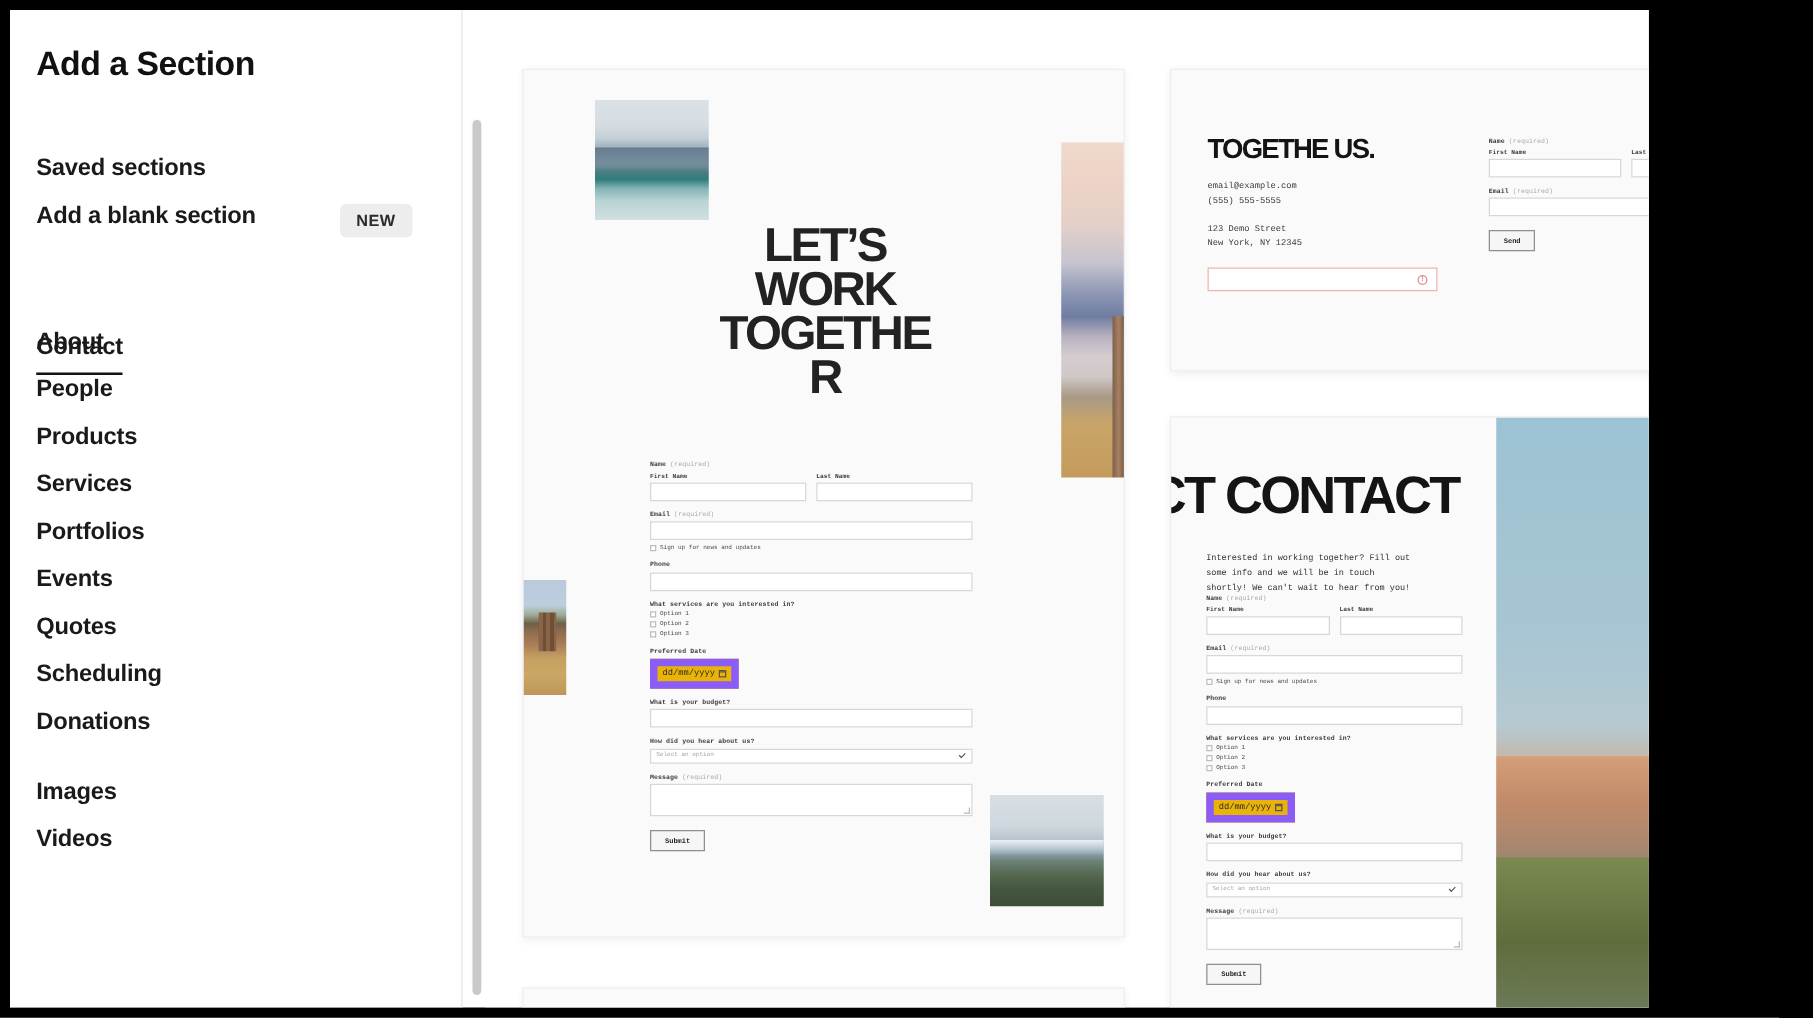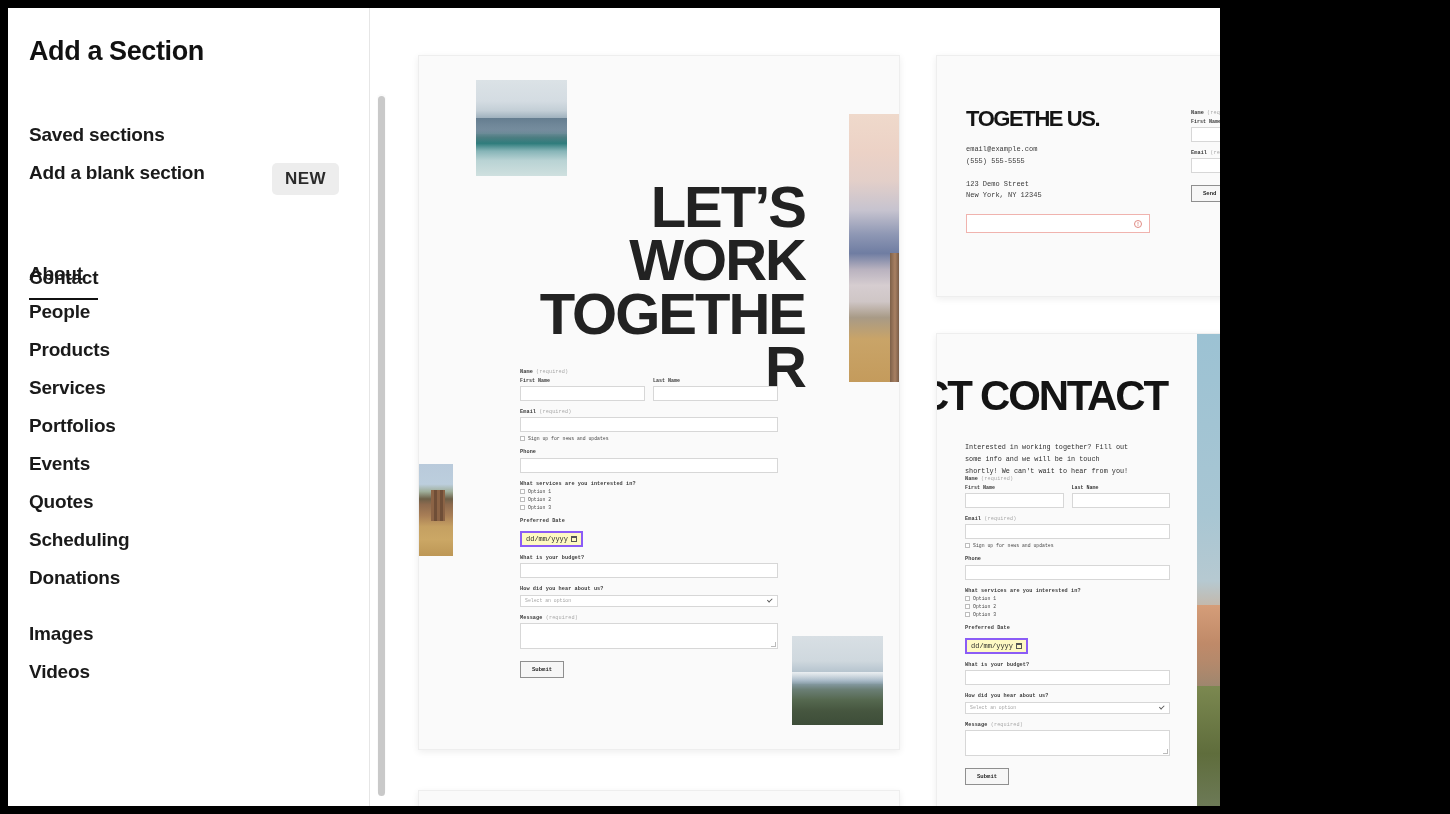--- a/index.html
+++ b/index.html
@@ -6,21 +6,21 @@
   html, body {
     width: 1450px; height: 814px;
     background: #000;
     font-family: "Liberation Sans", sans-serif;
     overflow: hidden;
   }
 
   .screen {
     position: absolute;
     left: 8px; top: 8px;
-    width: 1212px; height: 798px;
+    width: 1311px; height: 798px;
     background: #ffffff;
     overflow: hidden;
   }
 
   
   .top-chrome {
     position: absolute;
     right: 6px; top: -8px;
     width: 142px; height: 26px;
     background: #f2f2f2;
@@ -77,21 +77,21 @@
   }
   .nav-gap-lg { height: 25px; }
   .nav-gap-md { height: 18px; }
 
   .badge-new {
     position: absolute;
     left: 264px; top: 155px;
     background: #ededed;
     border-radius: 5px;
     padding: 6px 13px;
-    font-size: 17px;
+    font-size: 13px;
     font-weight: 700;
     letter-spacing: 0.4px;
     color: #2b2b2b;
     cursor: pointer;
   }
 
   
   .sb-track {
     position: absolute;
     left: 369px; top: 86px;
@@ -268,21 +268,21 @@
     background: #fff;
     flex: none;
   }
   .f-check span {
     font-family: "Liberation Mono", monospace;
     font-size: 4.8px;
     color: #4a4a4a;
   }
   .f-date {
     display: inline-flex; align-items: center; gap: 3px;
-    border: 2px solid #8b5cf6; background: #fef9c3;
+    border: 6px solid #8b5cf6; background: #eab308;
     padding: 2px 4px;
     font-family: "Liberation Mono", monospace;
     font-size: 7px; color: #2a2a2a;
   }
   .f-date .cal {
     width: 6px; height: 6px;
     border: 1px solid #555;
     position: relative;
   }
   .f-date .cal::before {
@@ -440,21 +440,21 @@
     <div class="card card-a">
 
       <div class="img lake" style="left:57px; top:24px; width:91px; height:96px;"></div>
 
       <div class="img fjord" style="left:430px; top:58px; width:60px; height:268px;"></div>
 
       <div class="img barn" style="left:-1px; top:408px; width:35px; height:92px;"></div>
 
       <div class="img mtnsnow" style="left:373px; top:580px; width:91px; height:89px;"></div>
 
-      <div class="hl-big" style="left:96px; top:124px; width:290px; font-size:58px;text-align:right;">
+      <div class="hl-big" style="left:96px; top:124px; width:290px; font-size:38px;">
         <div>LET’S</div>
         <div>WORK</div>
         <div>TOGETHE</div>
         <div>R</div>
       </div>
 
       <div class="form" style="left:101px; top:313px; width:258px;">
 
         <div class="f-group">
           <div class="f-label">

